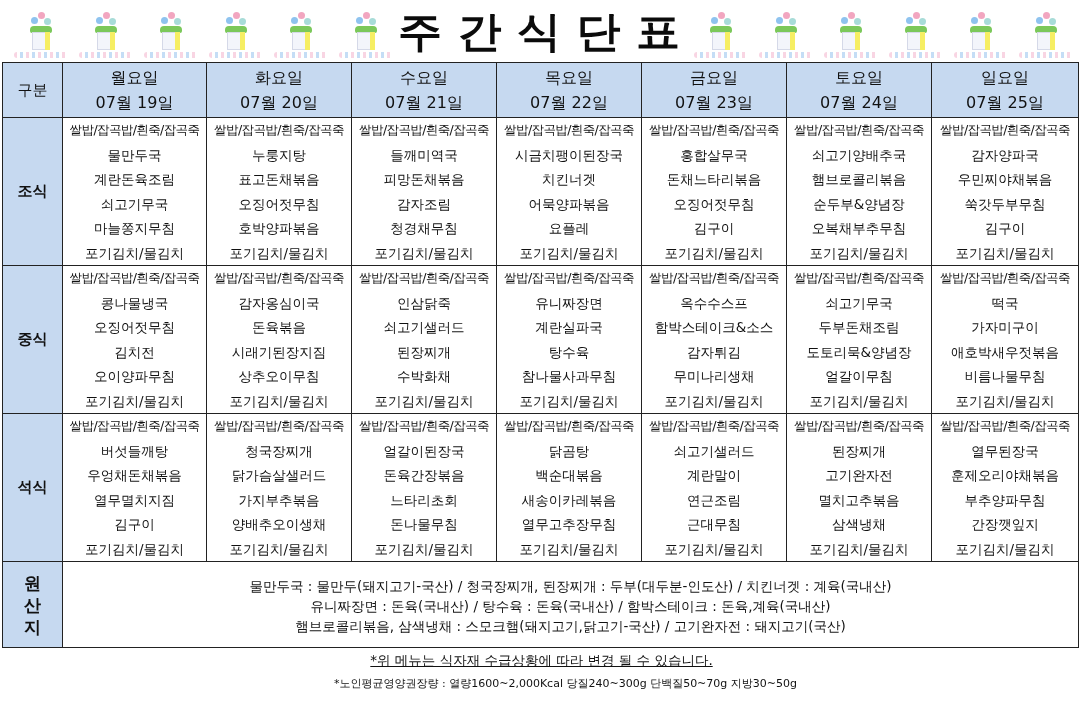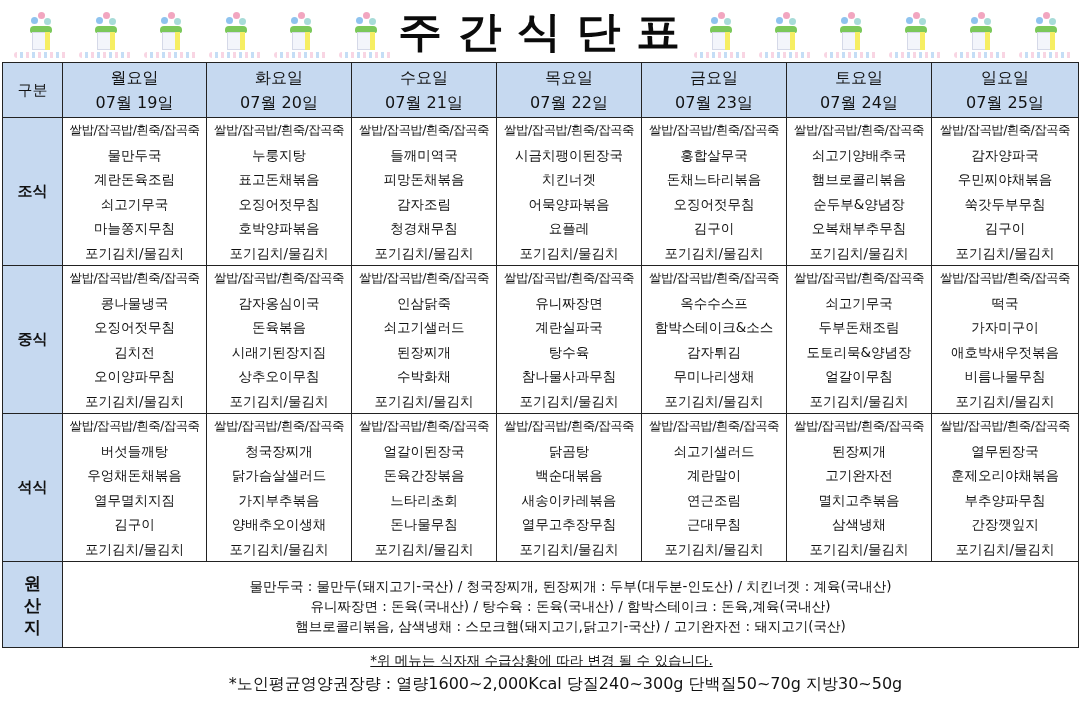--- a/index.html
+++ b/index.html
@@ -29,21 +29,21 @@
   .lbl { background: #c6d9f0; font-weight: bold; font-size: 15px; }
   .meal-cell { height: 148px; padding: 0; }
   .meal-cell .line { display: block; font-size: 13.5px; line-height: 24.5px; white-space: nowrap; }
   .meal-cell .line.grain { font-size: 12.5px; letter-spacing: -0.6px; }
   .origin-lbl { font-size: 17px; line-height: 22px; font-weight: bold; background: #c6d9f0; }
   .origin-cell { height: 86px; font-size: 13.5px; line-height: 20px; padding-top: 2px; }
   .origin-cell .oline { display: block; text-align: center; }
 
   .notes { position: absolute; left: 0; top: 648px; width: 1083px; text-align: center; }
   .notes .n1 { display: block; font-size: 13.5px; line-height: 24px; text-decoration: underline; padding-left: 0; }
-  .notes .n2 { display: block; font-size: 16px; line-height: 24px; margin-left: 48px; }
+  .notes .n2 { display: block; font-size: 11px; line-height: 24px; margin-left: 48px; }
 </style>
 </head>
 <body>
 
 <div class="banner">
 
   <div class="pot" style="left:10px">
       <div class="flowers">
         <span class="f" style="left:8px;top:0;background:#f2a6c0"></span>
         <span class="f" style="left:1px;top:5px;background:#8fc3ef"></span>

